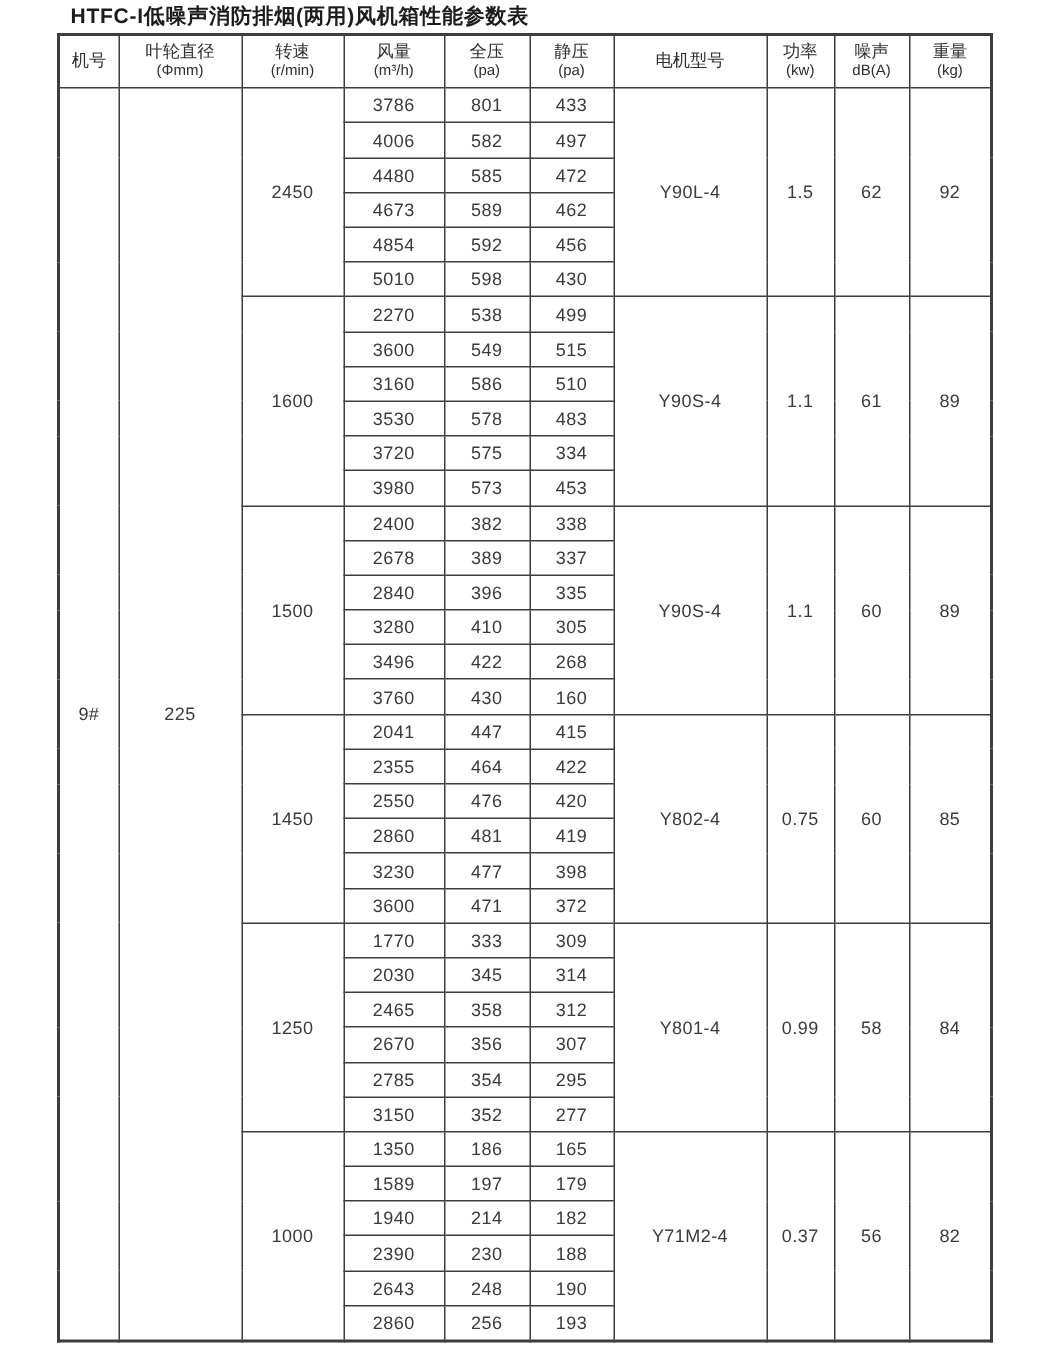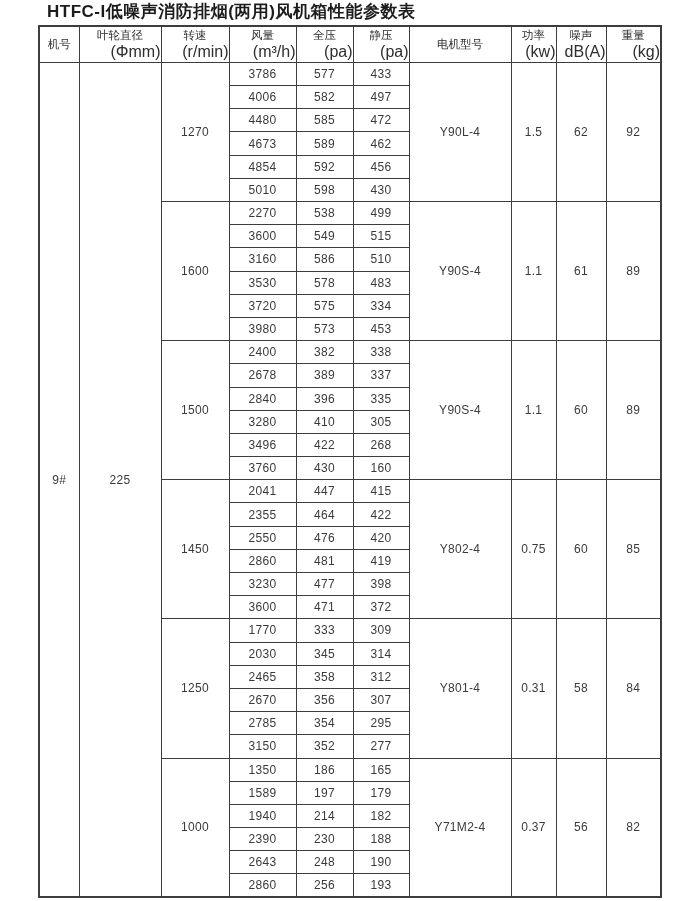--- a/index.html
+++ b/index.html
@@ -8,21 +8,21 @@
     background: #ffffff;
   }
   body {
     width: 700px;
     height: 901px;
     font-family: "Liberation Sans", "DejaVu Sans", sans-serif;
     color: #333333;
   }
   .page-title {
     margin: 2px 0 3px 47px;
-    font-size: 17px;
+    font-size: 14px;
     font-weight: bold;
     color: #1c1c1c;
     letter-spacing: 0.5px;
     line-height: 1.2;
   }
   table.spec-table {
     border-collapse: collapse;
     table-layout: fixed;
     margin-left: 38px;
     width: 622px;
@@ -45,23 +45,22 @@
   }
   .spec-table th {
     font-weight: normal;
     color: #2e2e2e;
   }
   .h-label {
     font-size: 11.5px;
     line-height: 1.25;
   }
   .h-unit {
-    font-size: 16px;
+    font-size: 10px;
     line-height: 1.2;
-    text-align: right;
   }
   .spec-table td {
     font-size: 12px;
     color: #3a3a3a;
     letter-spacing: 0.3px;
   }
 </style>
 </head>
 <body>
 
@@ -120,23 +119,23 @@
           <th>
             <div class="h-label">重量</div>
             <div class="h-unit">(kg)</div>
           </th>
         </tr>
     </thead>
     <tbody id="table-body">
         <tr>
           <td rowspan="36">9#</td>
           <td rowspan="36">225</td>
-          <td rowspan="6">1270</td>
+          <td rowspan="6">2450</td>
           <td>3786</td>
-          <td>577</td>
+          <td>801</td>
           <td>433</td>
           <td rowspan="6">Y90L-4</td>
           <td rowspan="6">1.5</td>
           <td rowspan="6">62</td>
           <td rowspan="6">92</td>
         </tr>
         <tr>
           <td>4006</td>
           <td>582</td>
           <td>497</td>
@@ -265,21 +264,21 @@
           <td>3600</td>
           <td>471</td>
           <td>372</td>
         </tr>
         <tr>
           <td rowspan="6">1250</td>
           <td>1770</td>
           <td>333</td>
           <td>309</td>
           <td rowspan="6">Y801-4</td>
-          <td rowspan="6">0.31</td>
+          <td rowspan="6">0.99</td>
           <td rowspan="6">58</td>
           <td rowspan="6">84</td>
         </tr>
         <tr>
           <td>2030</td>
           <td>345</td>
           <td>314</td>
         </tr>
         <tr>
           <td>2465</td>

